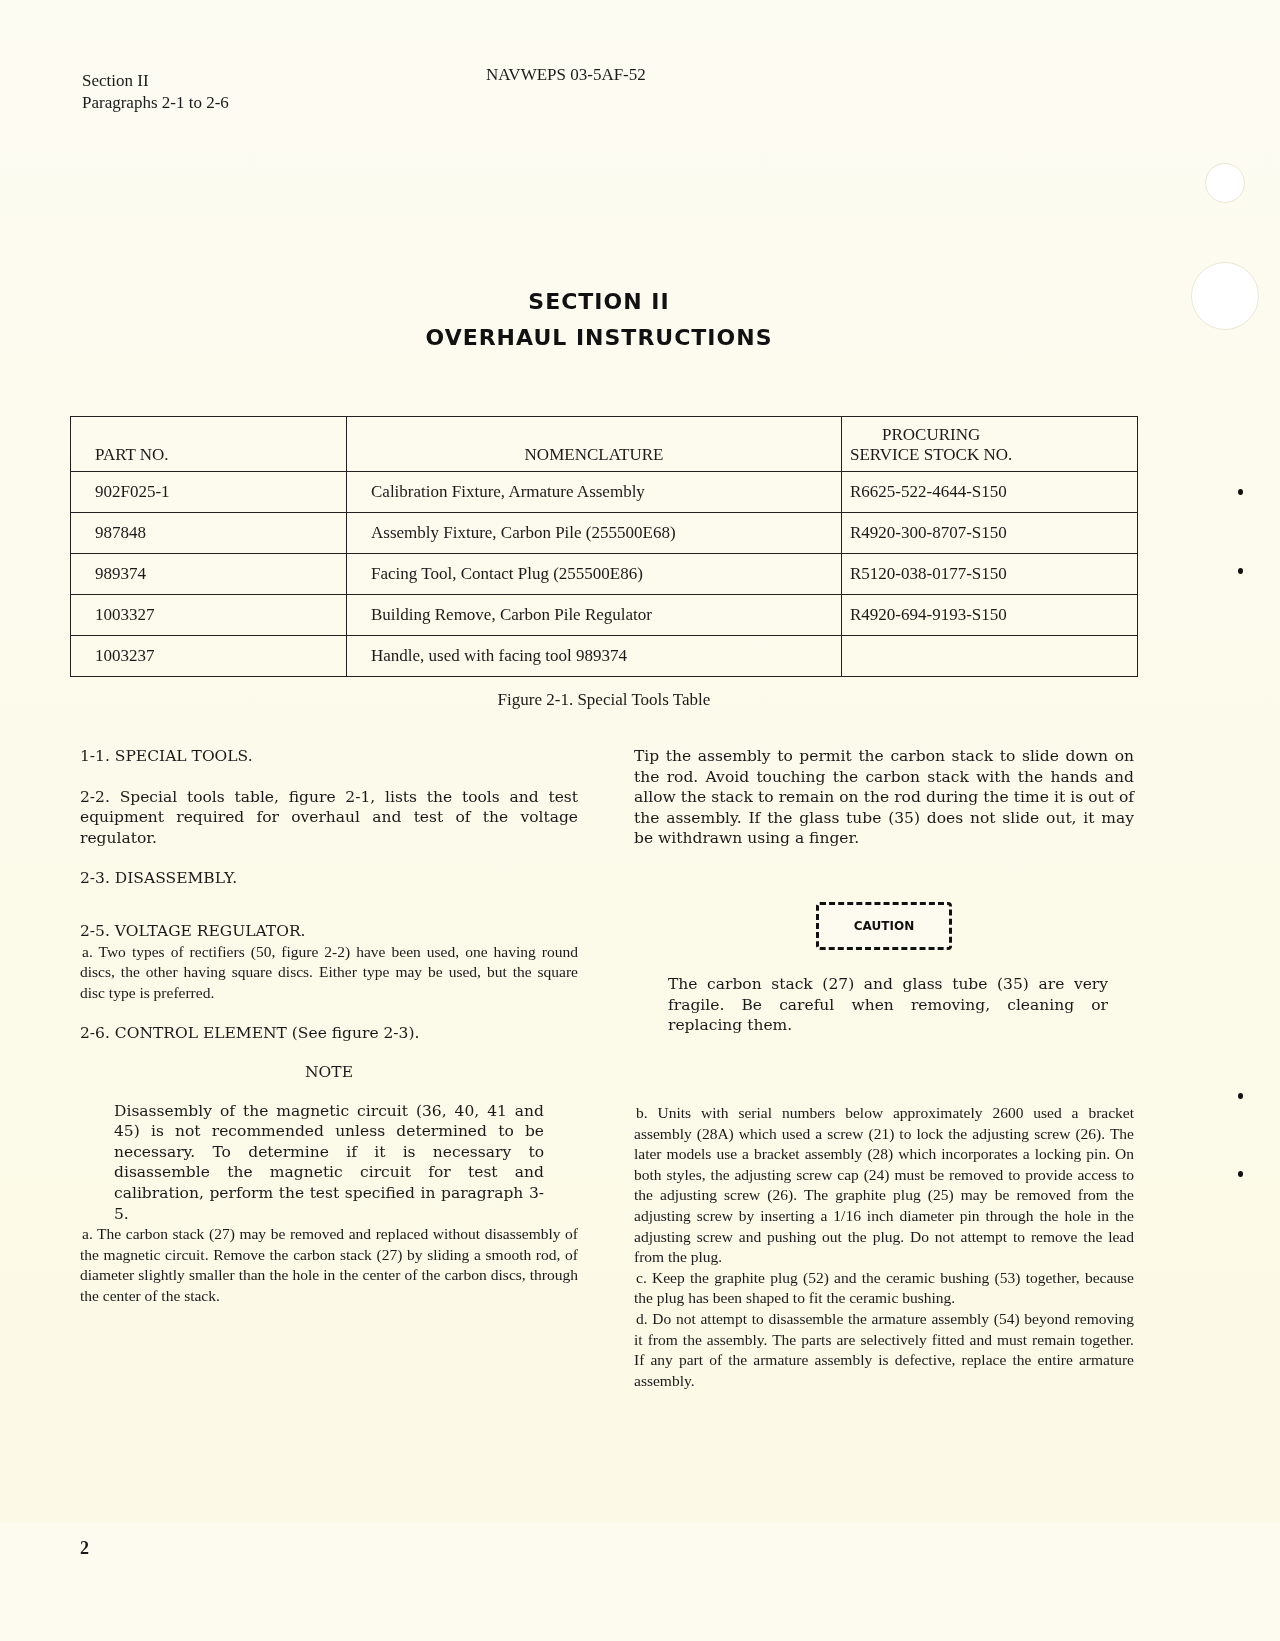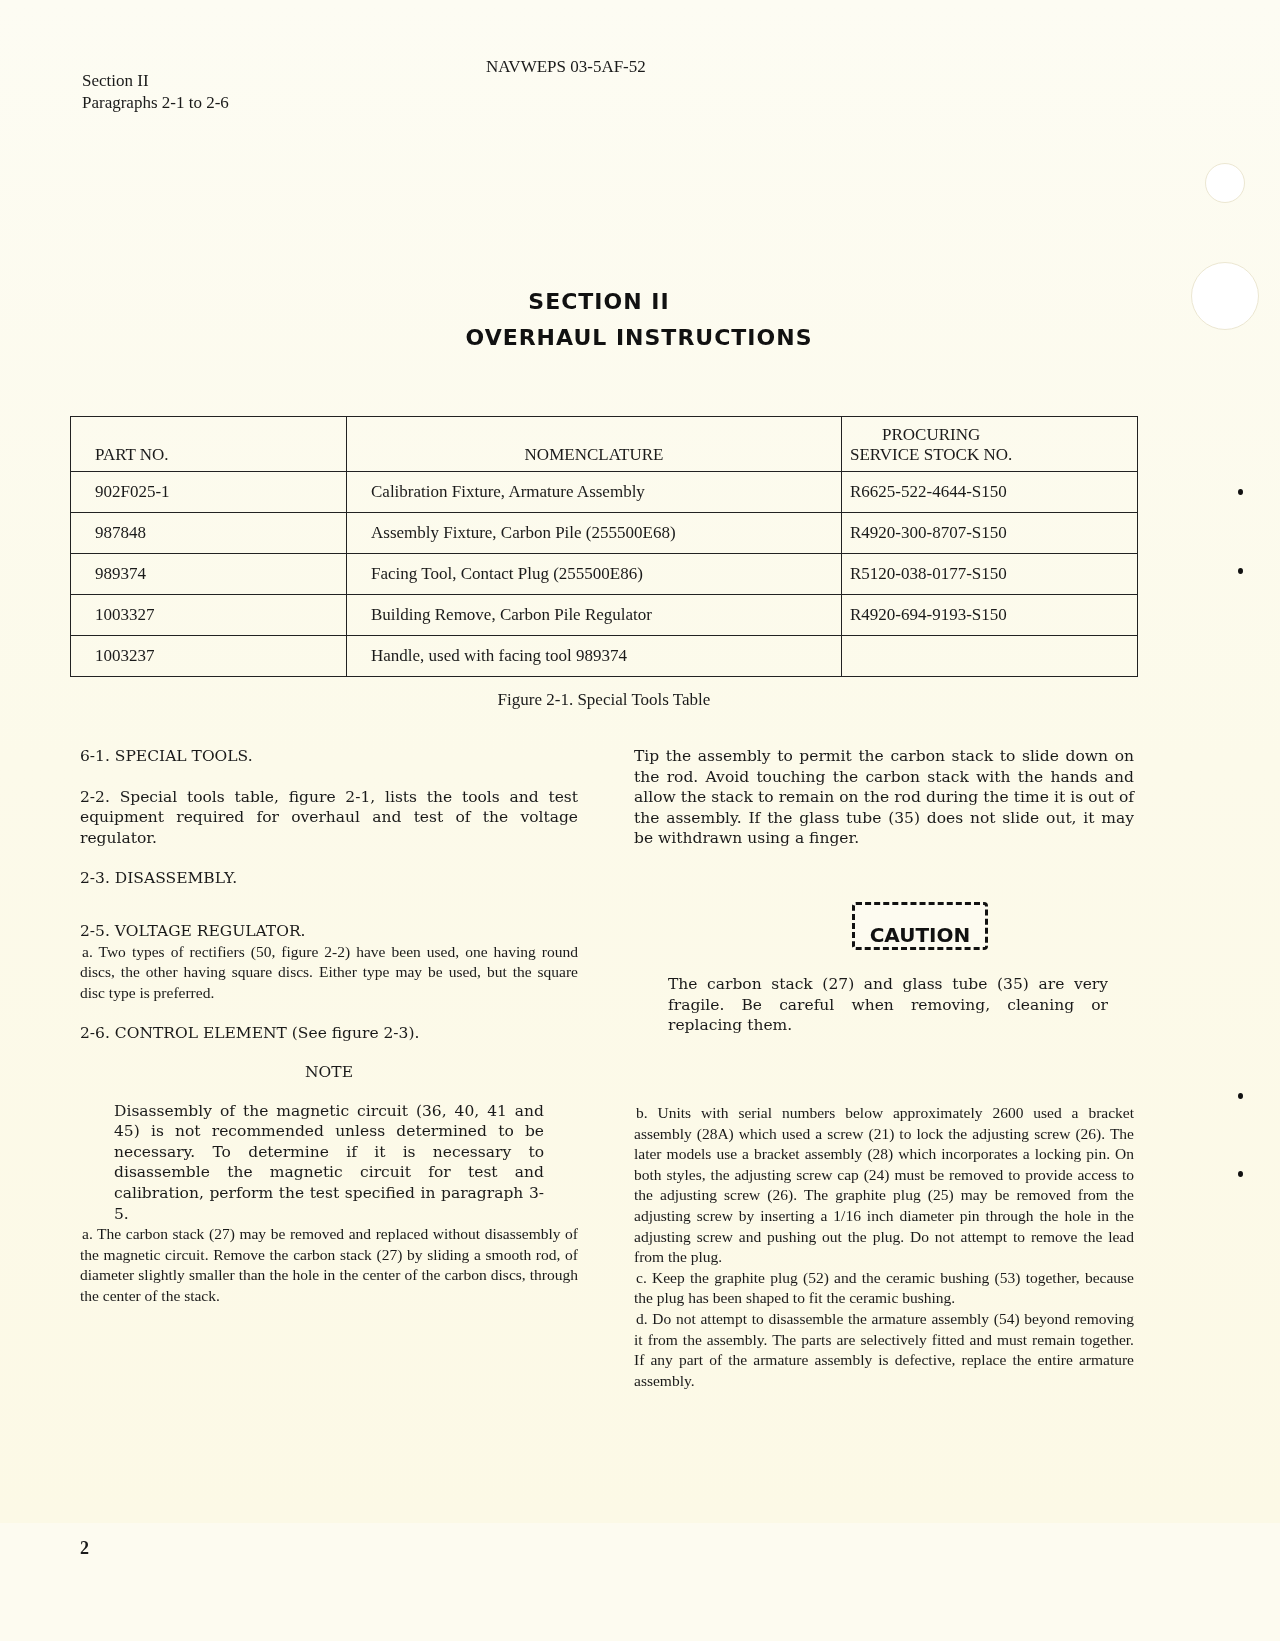--- a/index.html
+++ b/index.html
@@ -23,21 +23,21 @@
     }
     .hdr-left {
       position: absolute;
       left: 82px; top: 70px;
       font-family: "Liberation Serif", serif;
       font-size: 17px;
       line-height: 22px;
     }
     .hdr-center {
       position: absolute;
-      left: 486px; top: 56px;
+      left: 486px; top: 64px;
       font-family: "Liberation Serif", serif;
       font-size: 17px;
       line-height: 22px;
     }
     .punch-hole {
       position: absolute;
       border-radius: 50%;
       background: #ffffff;
       border: 1px solid #ece7d2;
     }
@@ -102,30 +102,30 @@
       text-align: center;
       margin: 0;
     }
     .note-body {
       margin: 0 0 0 34px;
       width: 430px;
       text-align: justify;
     }
     .caution-box {
       position: absolute;
-      left: 852px; top: 902px;
+      left: 816px; top: 902px;
       width: 130px; height: 42px;
       border: 3px dashed #111;
       border-radius: 4px;
       display: flex;
-      align-items: flex-end;
+      align-items: center;
       justify-content: center;
       font-family: "DejaVu Sans", sans-serif;
       font-weight: bold;
-      font-size: 20px;
+      font-size: 12px;
       color: #111;
       background: #fdfbf0;
     }
     .caution-text {
       position: absolute;
       left: 668px; top: 974px;
       width: 440px;
       font-size: 15.5px;
       line-height: 20.6px;
       text-align: justify;
@@ -151,21 +151,21 @@
 
   <div class="punch-hole" style="left:1205px; top:163px; width:38px; height:38px;"></div>
   <div class="punch-hole" style="left:1191px; top:262px; width:66px; height:66px;"></div>
 
   <div class="margin-dot" style="left:1238px; top:489px;"></div>
   <div class="margin-dot" style="left:1238px; top:568px;"></div>
   <div class="margin-dot" style="left:1238px; top:1093px;"></div>
   <div class="margin-dot" style="left:1238px; top:1171px;"></div>
 
   <div class="section-title" style="top:289px;">SECTION II</div>
-  <div class="section-title" style="top:325px;padding-left:40px;">OVERHAUL INSTRUCTIONS</div>
+  <div class="section-title" style="top:325px;">OVERHAUL INSTRUCTIONS</div>
 
   <table class="tools">
     <thead>
       <tr>
         <th class="col1">PART NO.</th>
         <th class="col2 c2">NOMENCLATURE</th>
         <th class="c3">
           <span class="proc-head">
             <span>PROCURING</span><br>
             <span>SERVICE STOCK NO.</span>
@@ -198,21 +198,21 @@
         <td>1003237</td>
         <td>Handle, used with facing tool 989374</td>
         <td class="c3"></td>
       </tr>
     </tbody>
   </table>
 
   <div class="fig-caption">Figure 2-1.  Special Tools Table</div>
 
   <div class="col col-left" style="top:746px;">
-    <p class="heading">6-1.  SPECIAL TOOLS.</p>
+    <p class="heading">1-1.  SPECIAL TOOLS.</p>
     <p class="para" style="margin-top:20px;">2-2.  Special tools table, figure 2-1, lists the tools and test equipment required for overhaul and test of the voltage regulator.</p>
     <p class="heading" style="margin-top:20px;">2-3.  DISASSEMBLY.</p>
     <p class="heading" style="margin-top:32px;">2-5.  VOLTAGE REGULATOR.</p>
     <p class="para indent-a">a.  Two types of rectifiers (50, figure 2-2) have been used, one having round discs, the other having square discs.  Either type may be used, but the square disc type is preferred.</p>
     <p class="heading" style="margin-top:20px;">2-6.  CONTROL ELEMENT (See figure 2-3).</p>
     <p class="note-title" style="margin-top:18px;">NOTE</p>
     <p class="note-body" style="margin-top:18px;">Disassembly of the magnetic circuit (36, 40, 41 and 45) is not recommended unless determined to be necessary.  To determine if it is necessary to disassemble the magnetic circuit for test and calibration, perform the test specified in paragraph 3-5.</p>
     <p class="para indent-a" style="">a.  The carbon stack (27) may be removed and replaced without disassembly of the magnetic circuit. Remove the carbon stack (27) by sliding a smooth rod, of diameter slightly smaller than the hole in the center of the carbon discs, through the center of the stack.</p>
   </div>
 

